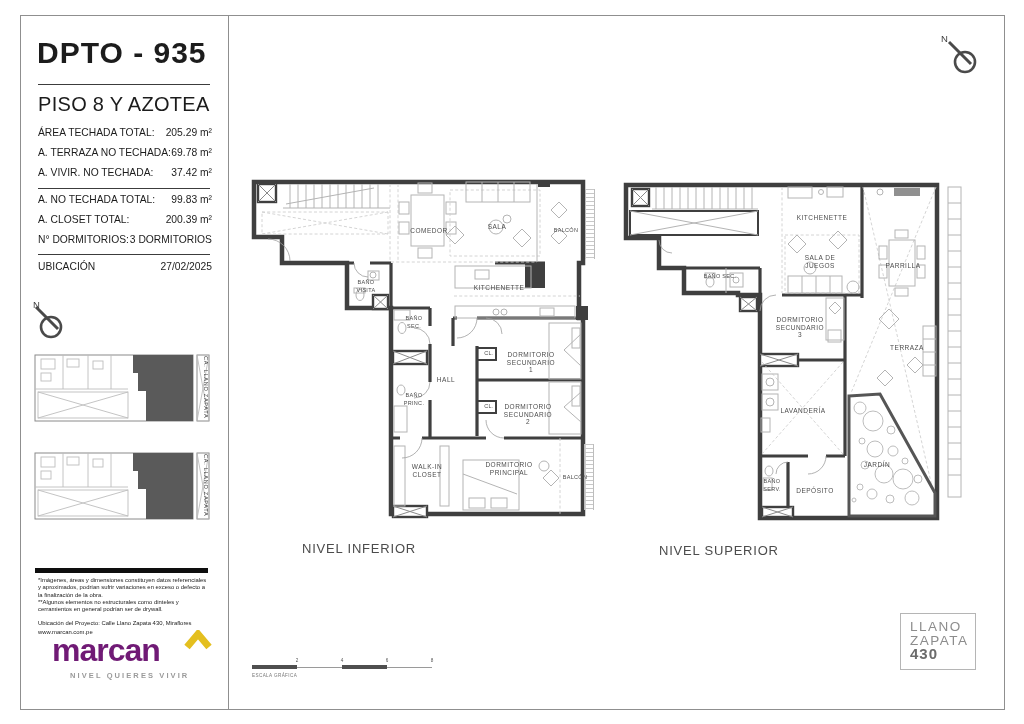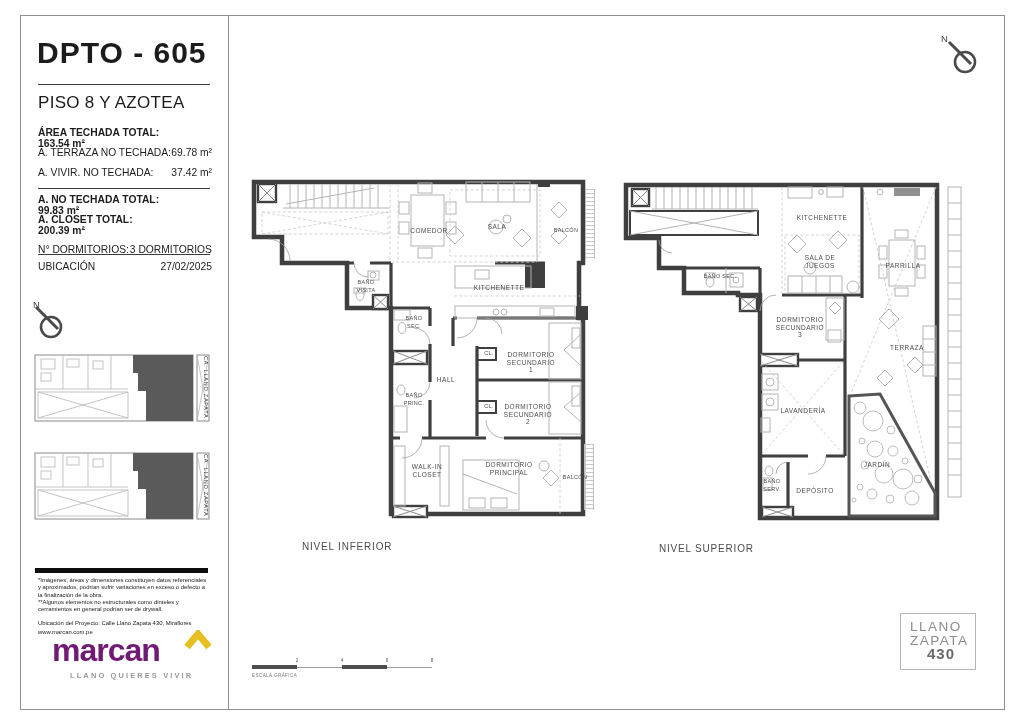--- a/index.html
+++ b/index.html
@@ -3,40 +3,40 @@
 <meta charset="utf-8">
 <style>
   html,body{margin:0;padding:0;background:#e8e8e8;}
   .page{position:relative;width:1024px;height:724px;background:#fff;overflow:hidden;
         font-family:"Liberation Sans", sans-serif;color:#1c1c1c;}
   .abs{position:absolute;}
   .frame{left:20px;top:15px;width:983px;height:693px;border:1px solid #8f8f8f;}
   .vdiv{left:228px;top:15px;width:1px;height:694px;background:#8f8f8f;}
   .title{left:37px;top:36px;font-size:30px;font-weight:bold;letter-spacing:1px;}
   .rule{left:38px;width:172px;height:1px;background:#3c3c3c;}
-  .subtitle{left:38px;top:93px;font-size:17px;letter-spacing:0.3px;}
+  .subtitle{left:38px;top:93px;font-size:20px;letter-spacing:0.3px;}
   .statrow{left:38px;width:174px;height:14px;display:flex;justify-content:space-between;
            font-size:10.3px;white-space:nowrap;}
-  .statrow.b{font-weight:bold;flex-direction:column;}
+  .statrow.b{font-weight:normal;}
   .nlabel{font-size:9.5px;color:#3f3f3f;}
   .rotlabel{font-size:5.6px;letter-spacing:0.7px;color:#3a3a3a;writing-mode:vertical-rl;}
   .blackbar{left:35px;top:568px;width:173px;height:5px;background:#0e0e0e;}
   .fineprint{left:38px;width:172px;font-size:5.9px;line-height:7.3px;color:#222;}
   .logotext{left:52px;top:632px;font-size:32px;font-weight:bold;letter-spacing:-1px;color:#701a75;}
   .tagline{left:70px;top:671px;font-size:7.5px;font-weight:bold;letter-spacing:2.1px;color:#9a9a9a;}
   .rl{position:absolute;transform:translate(-50%,-50%);font-size:6.5px;line-height:7.6px;
       letter-spacing:0.5px;color:#4c4c4c;text-align:center;white-space:pre-line;}
   .rl.sm{font-size:5.5px;letter-spacing:0.3px;}
-  .cap{position:absolute;font-size:10px;letter-spacing:0.8px;color:#4c4c4c;}
+  .cap{position:absolute;font-size:13px;letter-spacing:0.8px;color:#4c4c4c;}
   .hatch{position:absolute;background:repeating-linear-gradient(180deg,#c8c8c8 0 1px,transparent 1px 4px);
          border-left:1px solid #bdbdbd;border-right:1px solid #bdbdbd;}
   .badge{left:900px;top:613px;width:76px;height:57px;border:1px solid #b5b5b5;
          padding:6px 0 0 9px;box-sizing:border-box;}
   .badge div{font-size:13.5px;line-height:13.5px;letter-spacing:1.5px;color:#8d8d8d;}
-  .badge .num{font-size:15px;font-weight:bold;color:#6b6b6b;letter-spacing:1px;margin-left:17px;}
+  .badge .num{font-size:15px;font-weight:bold;color:#6b6b6b;letter-spacing:1px;}
   .scalewrap{left:252px;top:658px;width:185px;height:26px;}
   .tick{position:absolute;top:0;font-size:4.6px;color:#555;transform:translateX(-50%);}
   .seg{position:absolute;top:7px;height:4px;background:#4f4f4f;}
   .segline{position:absolute;top:8.5px;height:1px;background:#9a9a9a;}
   .scalelabel{position:absolute;left:0;top:15px;font-size:4.6px;letter-spacing:0.4px;color:#777;}
   
   .ow{fill:#fff;stroke:#3f3f3f;stroke-width:4.5;stroke-linejoin:miter;}
   .iw{stroke:#3f3f3f;stroke-width:3.2;fill:none;}
   .iw2{stroke:#3f3f3f;stroke-width:2;fill:none;}
   .f{stroke:#b4b4b4;stroke-width:1;fill:none;}
@@ -52,46 +52,46 @@
   .mapframe{stroke:#8a8a8a;stroke-width:1;fill:none;}
   .north{stroke:#4a4a4a;fill:none;}
 </style>
 </head>
 <body>
 
 <div class="page">
   <div class="abs frame"></div>
   <div class="abs vdiv"></div>
 
-  <div class="abs title">DPTO - 605</div>
+  <div class="abs title">DPTO - 935</div>
   <div class="abs rule" style="top:84px"></div>
   <div class="abs subtitle">PISO 8 Y AZOTEA</div>
 
   <div class="abs statrow b" style="top:127px">
     <span>ÁREA TECHADA TOTAL:</span>
-    <span>163.54 m²</span>
+    <span>205.29 m²</span>
   </div>
   <div class="abs statrow" style="top:147px">
     <span>A. TERRAZA NO TECHADA:</span>
     <span>69.78 m²</span>
   </div>
   <div class="abs statrow" style="top:167px">
     <span>A. VIVIR. NO TECHADA:</span>
     <span>37.42 m²</span>
   </div>
   <div class="abs rule" style="top:188px"></div>
   <div class="abs statrow b" style="top:194px">
     <span>A. NO TECHADA TOTAL:</span>
     <span>99.83 m²</span>
   </div>
   <div class="abs statrow b" style="top:214px">
     <span>A. CLOSET TOTAL:</span>
     <span>200.39 m²</span>
   </div>
-  <div class="abs statrow" style="top:244px">
+  <div class="abs statrow" style="top:234px">
     <span>N° DORMITORIOS:</span>
     <span>3 DORMITORIOS</span>
   </div>
   <div class="abs rule" style="top:254px"></div>
   <div class="abs statrow" style="top:261px">
     <span>UBICACIÓN</span>
     <span>27/02/2025</span>
   </div>
 
   <div class="abs nlabel" style="left:33px;top:299px">N</div>
@@ -132,21 +132,21 @@
 
   <div class="abs blackbar"></div>
   <div class="abs fineprint" style="top:577px">*Imágenes, áreas y dimensiones constituyen datos referenciales y aproximados, podrían sufrir variaciones en exceso o defecto a la finalización de la obra.</div>
   <div class="abs fineprint" style="top:599px">**Algunos elementos no estructurales como dinteles y cerramientos en general podrían ser de drywall.</div>
   <div class="abs fineprint" style="top:620px">Ubicación del Proyecto: Calle Llano Zapata 430, Miraflores</div>
   <div class="abs fineprint" style="top:629px">www.marcan.com.pe</div>
   <div class="abs logotext">marcan</div>
   <svg class="abs" style="left:184px;top:630px" width="28" height="20" viewBox="0 0 28 20">
     <polyline points="3,17 14,4 25,17" stroke="#e4bf1f" stroke-width="7" fill="none"></polyline>
   </svg>
-  <div class="abs tagline">LLANO QUIERES VIVIR</div>
+  <div class="abs tagline">NIVEL QUIERES VIVIR</div>
 
   <div class="abs nlabel" style="left:941px;top:33px">N</div>
   <svg class="abs" style="left:944px;top:38px" width="42" height="42" viewBox="0 0 42 42">
     <line class="north" x1="5" y1="4" x2="27" y2="26" stroke-width="3"></line>
     <circle class="north" cx="21" cy="24" r="10" stroke-width="2.6"></circle>
   </svg>
 
   <svg class="abs" style="left:250px;top:178px" width="346" height="346" viewBox="0 0 346 346">
     <g>
       <path class="ow" d="M4,4 H333 V85 H329 V140 H333 V336 H141 V130 H97 V85 H32 V59 H4 Z"></path>

